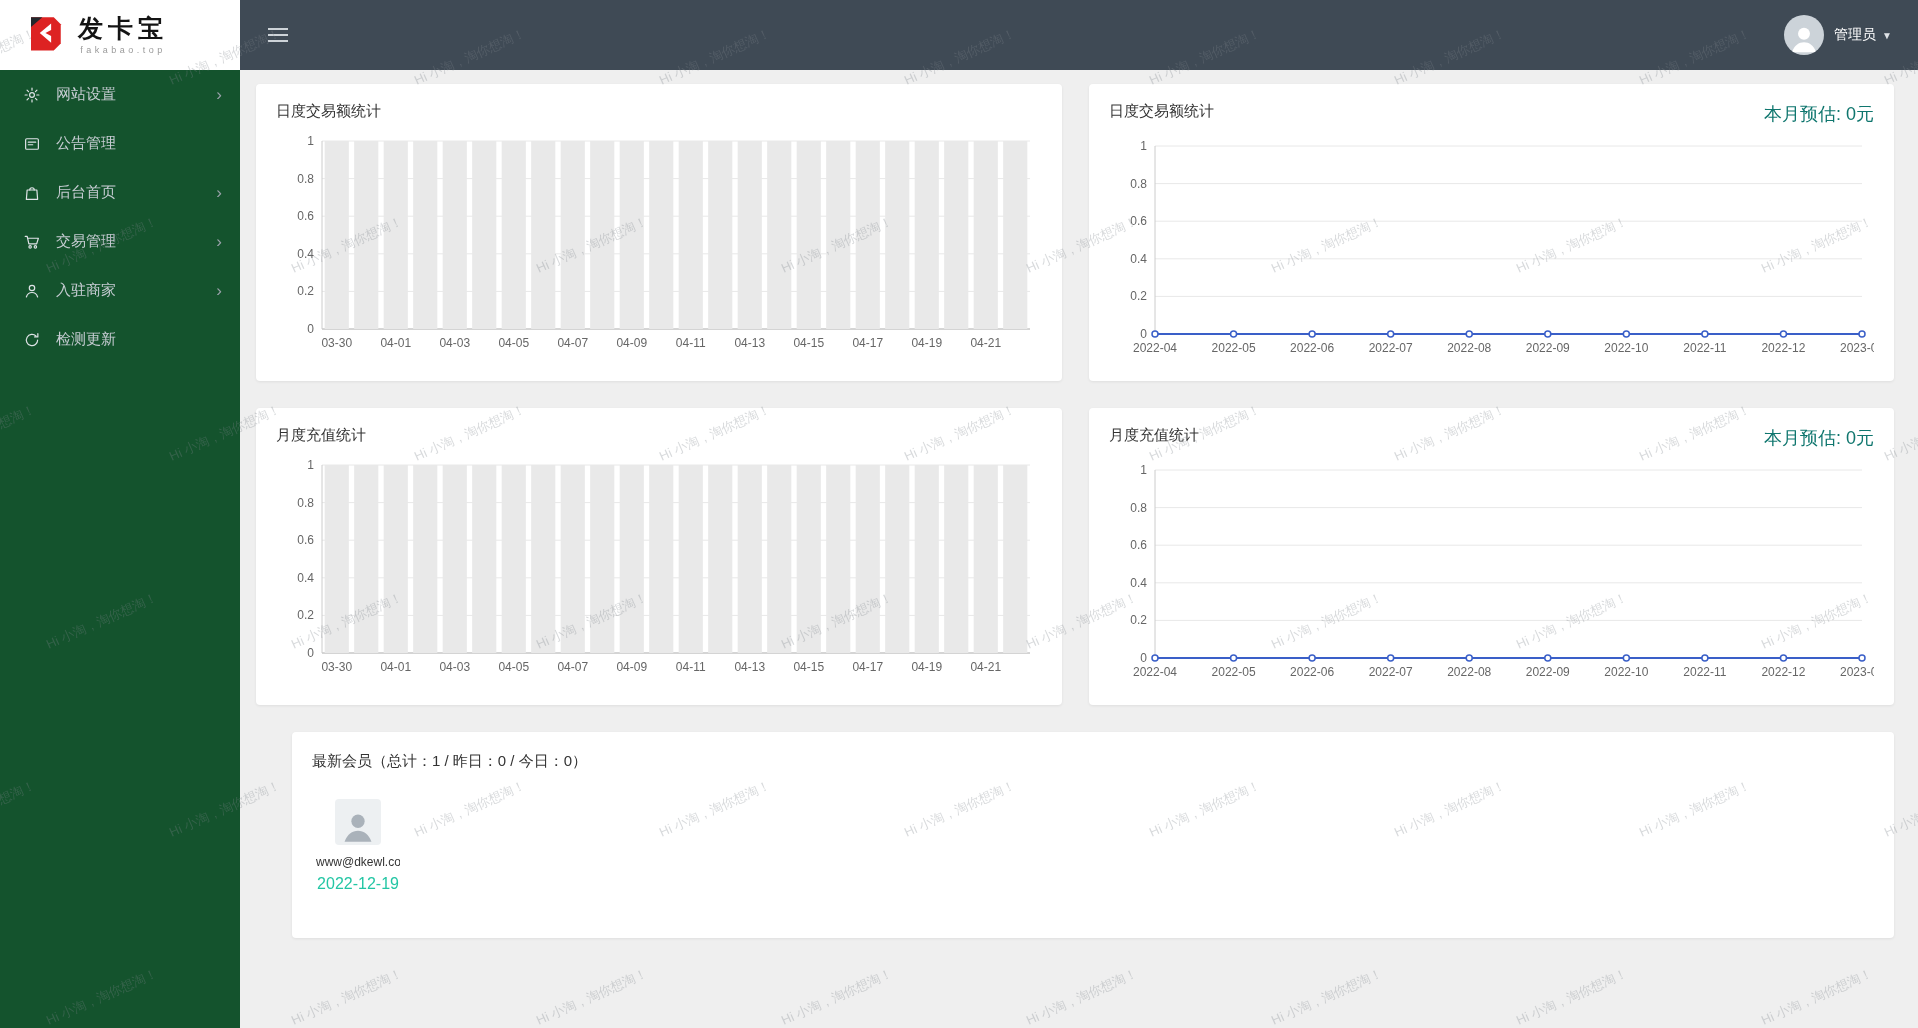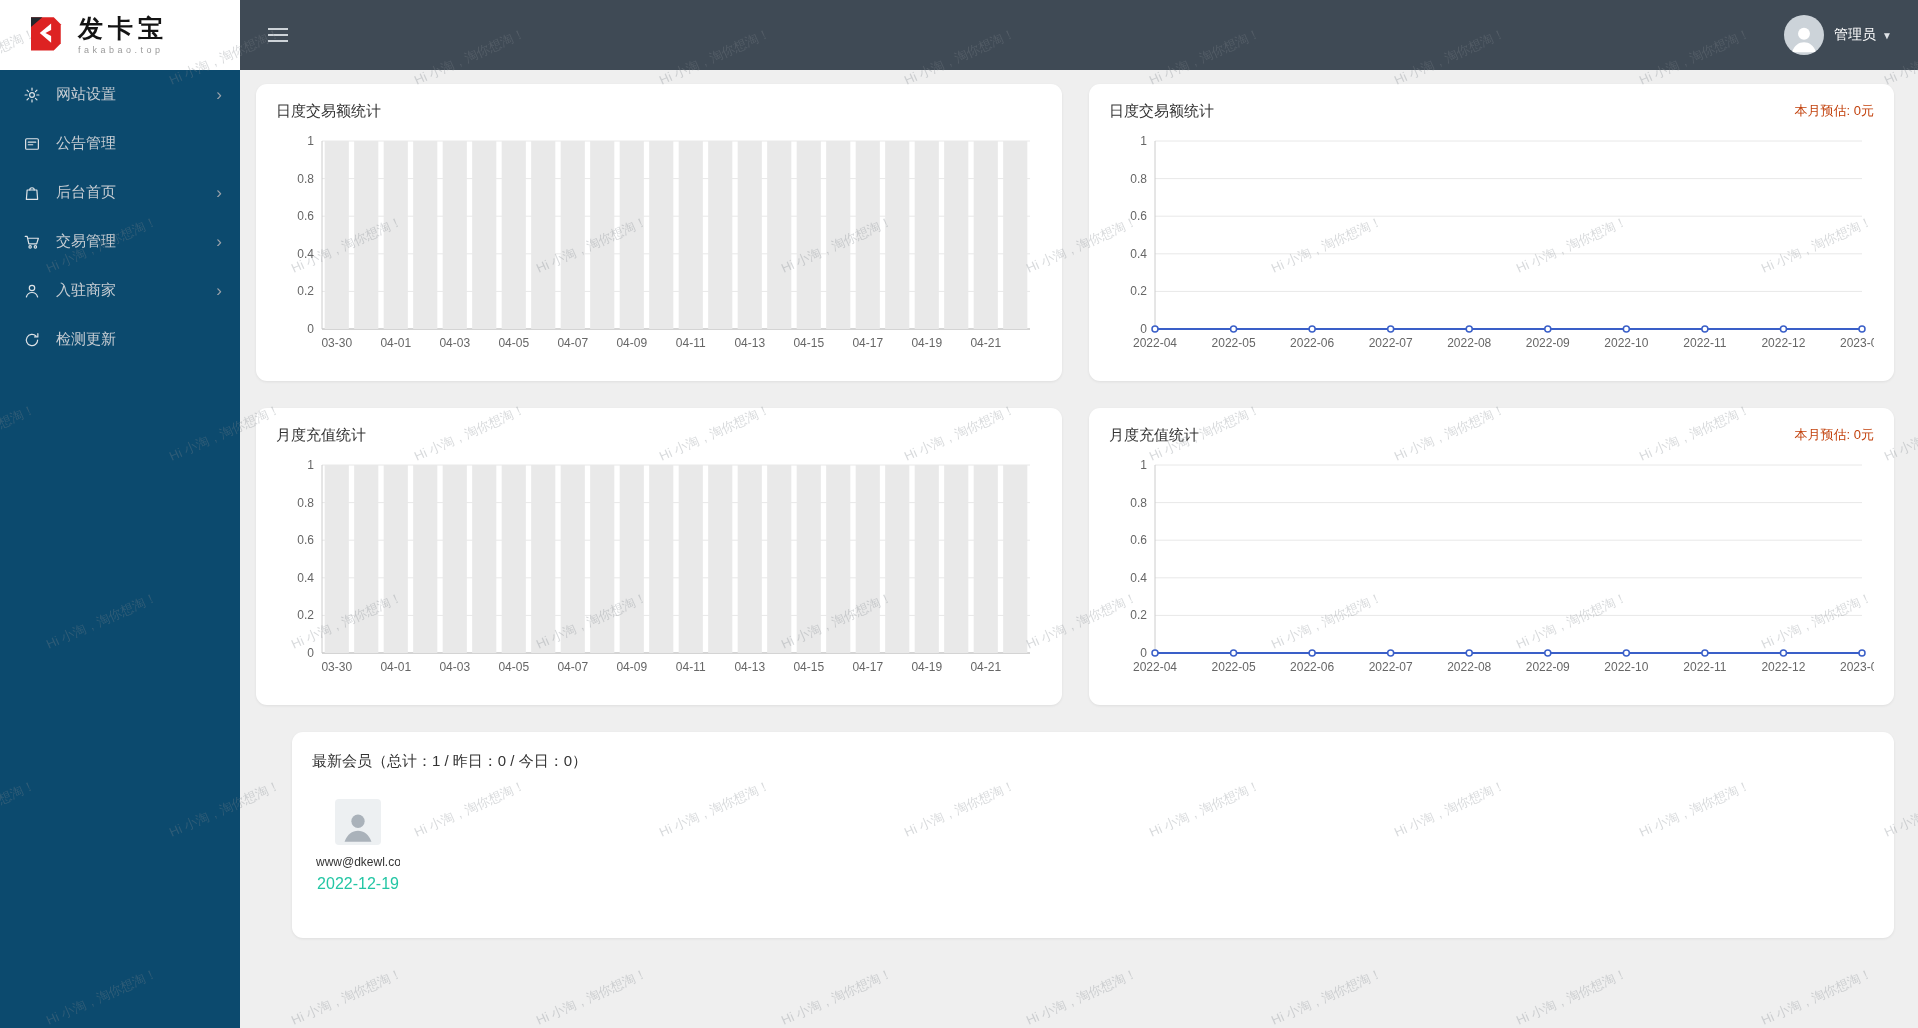--- a/index.html
+++ b/index.html
@@ -5,21 +5,21 @@
   * { box-sizing: border-box; }
   html,body { margin:0; padding:0; }
   body {
     width:1918px; height:1028px;
     font-family:"Liberation Sans", sans-serif;
     background:#efefef; overflow:hidden;
   }
   .page { display:flex; width:100%; height:100%; }
 
   
-  .sidebar { flex:0 0 240px; width:240px; background:#0c4a6e; color:#ccd1d7; }
+  .sidebar { flex:0 0 240px; width:240px; background:#14532d; color:#ccd1d7;text-align:center; }
   .logo { height:70px; background:#fff; display:flex; align-items:center; gap:12px; padding-left:24px; }
   .brand-text { display:flex; flex-direction:column; line-height:1; }
   .brand-name { font-size:25px; font-weight:bold; color:#141414; letter-spacing:5px; }
   .brand-domain { font-size:9px; color:#9a9a9a; letter-spacing:3.5px; margin-top:5px; }
   .menu-item { height:49px; display:flex; align-items:center; padding:0 18px 0 22px; font-size:15px; color:#c6ccd2; cursor:pointer; }
   .menu-item.active { background:#49535e; color:#fff; }
   .menu-icon { width:20px; height:20px; margin-right:14px; display:flex; align-items:center; justify-content:center; color:#dfe3e7; }
   .menu-label { flex:0 1 auto; }
   .chev { margin-left:auto; color:#99a1a9; font-size:17px; line-height:1; }
 
@@ -29,25 +29,25 @@
   .hamburger { display:inline-flex; flex-direction:column; gap:4px; cursor:pointer; padding:4px 2px; }
   .hamburger i { display:block; width:20px; height:2px; background:#cdd3d8; }
   .topbar-right { margin-left:auto; display:flex; align-items:center; gap:10px; }
   .avatar { width:40px; height:40px; border-radius:50%; background:#ccd3d9; display:flex; align-items:flex-end; justify-content:center; overflow:hidden; cursor:pointer; }
   .user-menu { color:#fff; font-size:14px; display:flex; align-items:center; gap:6px; cursor:pointer; }
   .caret { font-size:10px; color:#dfe3e7; }
 
   
   .content { flex:1; position:relative; padding:14px 24px 0 16px; overflow:hidden; }
   .grid { display:grid; grid-template-columns:1fr 1fr; gap:27px; }
-  .card { background:#fff; border-radius:11px; box-shadow:0 1px 3px rgba(0,0,0,0.07); }
+  .card { background:#fff; border-radius:4px; box-shadow:0 1px 3px rgba(0,0,0,0.07); }
   .chart-card { height:297px; padding:18px 20px 10px 20px; }
   .card-head { display:flex; align-items:flex-start; justify-content:space-between; }
   .card-title { font-size:15px; color:#333; }
-  .estimate { font-size:13px; color:#c2410c; }
+  .estimate { font-size:18px; color:#0f766e; }
   .chart { height:232px; margin-top:6px; overflow:hidden; }
   .chart svg { display:block; }
 
   .member-card { margin-top:27px; min-height:206px; padding:20px;margin-left:36px; }
   .member-list { display:flex; gap:24px; margin-top:28px; padding-left:4px; }
   .member { display:flex; flex-direction:column; align-items:center; width:84px; cursor:pointer; }
   .member-avatar { width:46px; height:46px; border-radius:4px; background:#edf0f2; display:flex; align-items:flex-end; justify-content:center; overflow:hidden; }
   .member-name { font-size:12px; color:#333; margin-top:10px; max-width:84px; overflow:hidden; white-space:nowrap; }
   .member-date { font-size:16px; color:#23c6a4; margin-top:6px; }
 

